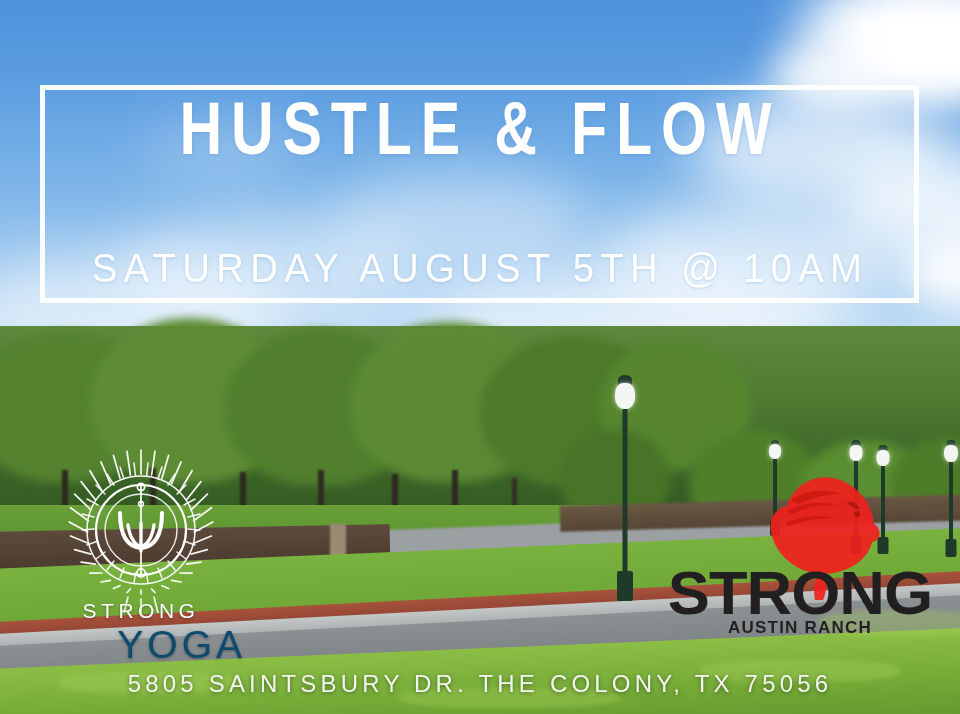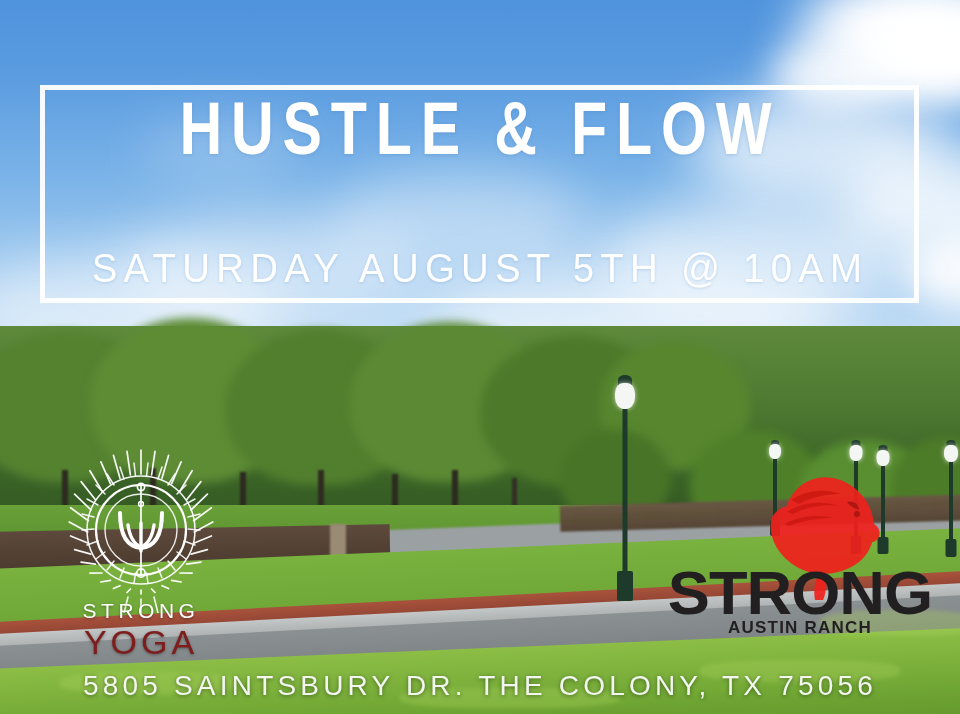--- a/index.html
+++ b/index.html
@@ -112,22 +112,22 @@
 
   
   .uy{position:absolute;left:36px;top:447px;width:210px;height:205px;}
   .uy-mark{position:absolute;left:22px;top:0;width:166px;height:166px;}
   .uy-word1{
     position:absolute;left:0;top:152px;width:210px;text-align:center;
     font-size:21px;font-weight:300;letter-spacing:4.5px;color:#fff;
     text-shadow:0 1px 3px rgba(0,0,0,.35);
   }
   .uy-word2{
-    position:absolute;left:0;top:176px;width:210px;text-align:center;
-    font-size:34px;font-weight:400;letter-spacing:4px;color:#7f1d1d;
+    position:absolute;left:0;top:176px;width:210px;text-align:right;
+    font-size:39px;font-weight:400;letter-spacing:4px;color:#0c4a6e;
     text-shadow:0 1px 3px rgba(0,0,0,.35);
   }
 
   
   .strong{position:absolute;left:640px;top:470px;width:320px;height:160px;}
   .lion{position:absolute;left:95px;top:0;width:160px;height:130px;}
   .strong-word{
     position:absolute;left:0;top:92px;width:320px;text-align:center;
     font-family:"Liberation Sans", sans-serif;
     font-weight:bold;font-size:62px;line-height:1;letter-spacing:-1px;
@@ -137,21 +137,21 @@
   .strong-sub{
     position:absolute;left:0;top:148px;width:320px;text-align:center;
     font-family:"Liberation Sans", sans-serif;
     font-weight:bold;font-size:17px;letter-spacing:1.2px;color:#221f20;
   }
 
   
   .address{
     position:absolute;left:0;top:670px;width:960px;text-align:center;
     font-family:"Liberation Sans", sans-serif;
-    font-weight:300;font-size:28px;letter-spacing:4.2px;color:#f2f6ef;
+    font-weight:300;font-size:24px;letter-spacing:4.2px;color:#f2f6ef;
     text-shadow:0 1px 4px rgba(20,40,10,.55);
   }
 </style>
 </head>
 <body>
 
 <div id="poster">
 
   <div class="sky"></div>
 

